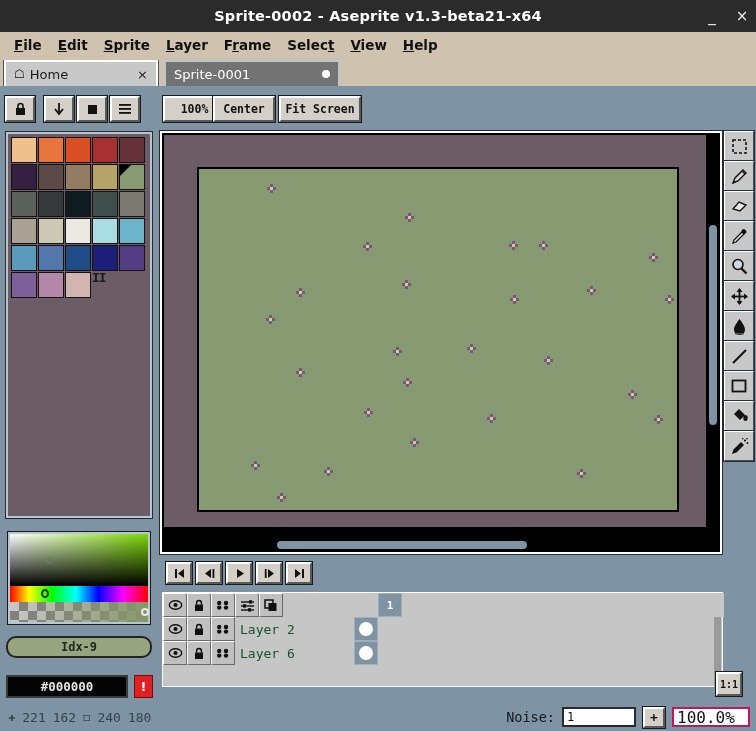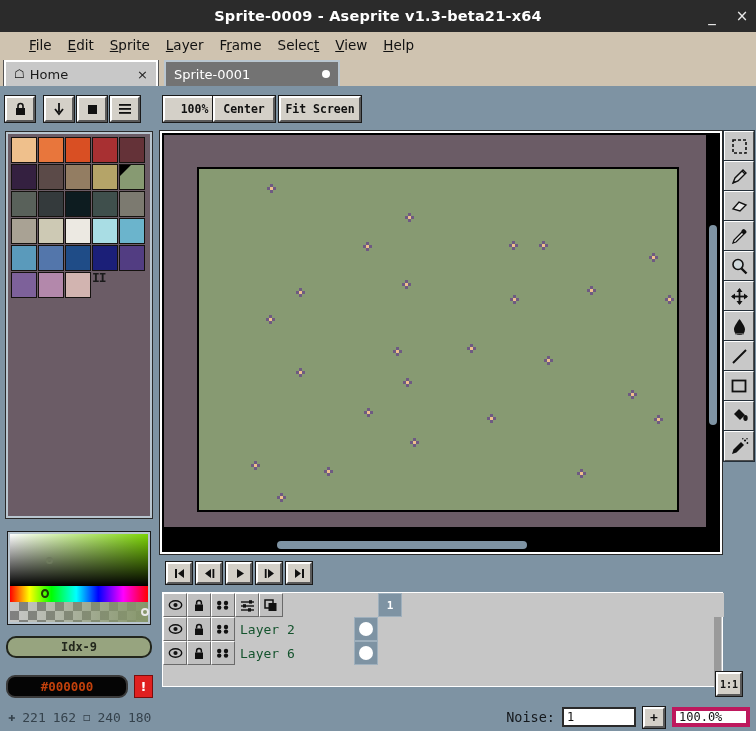--- a/index.html
+++ b/index.html
@@ -25,21 +25,21 @@
     position: absolute; right: 6px; top: 0; height: 32px;
     display: flex; align-items: center; gap: 14px;
   }
   .win-btn { color: #e8e8e8; font-size: 15px; line-height: 1;
              width: 16px; text-align: center; cursor: pointer; }
 
   
   .menubar {
     position: absolute; left: 0; top: 32px; width: 756px; height: 25px;
     background: #cfc3b0; display: flex; align-items: center;
-    padding-left: 21px; gap: 0px;
+    padding-left: 6px; gap: 0px; font-weight: bold;
   }
   .menu-item {
     font-size: 13.5px; color: #111; padding: 2px 8px;
     font-family: "DejaVu Sans", sans-serif; cursor: pointer;
   }
   .menu-item u { text-decoration: underline; }
 
   
   .tabbar {
     position: absolute; left: 0; top: 57px; width: 756px; height: 29px;
@@ -171,22 +171,22 @@
     width: 146px; height: 22px;
     background: #97a47f; color: #23281d;
     border: 2px solid #22251c; border-radius: 10px;
     display: flex; align-items: center; justify-content: center;
     font-size: 12px; font-weight: bold;
     font-family: "DejaVu Sans Mono", monospace; cursor: pointer;
   }
   .hex-field {
     position: absolute; left: 6px; top: 675px;
     width: 122px; height: 23px;
-    background: #050505; color: #c2410c;
-    border: 2px solid #3a3a3a; border-radius: 9px;
+    background: #050505; color: #e5e5e5;
+    border: 2px solid #3a3a3a; border-radius: 0;
     display: flex; align-items: center; justify-content: center;
     font-size: 12.5px; font-family: "DejaVu Sans Mono", monospace;
     font-weight: bold; cursor: text;
   }
   .alert-btn {
     position: absolute; left: 134px; top: 675px;
     width: 19px; height: 23px;
     background: #e02020; border: 1px solid #7a0c0c;
     display: flex; align-items: center; justify-content: center;
     color: #fff; font-size: 13px; font-weight: bold; cursor: pointer;
@@ -331,33 +331,33 @@
     width: 74px; height: 20px; background: #ffffff; color: #111;
     border: 2px solid #2a2a2a;
     display: flex; align-items: center; padding-left: 3px;
     font-size: 12px; font-family: "DejaVu Sans Mono", monospace; cursor: text;
   }
   .st-plus {
     width: 22px; height: 21px; font-size: 13px;
   }
   .st-zoom {
     width: 78px; height: 20px; background: #ffffff; color: #111;
-    border: 4px solid #be185d;
+    border: 2px solid #be185d;
     display: flex; align-items: center; padding-left: 3px;
-    font-size: 12px; font-family: "DejaVu Sans Mono", monospace; cursor: text;
+    font-size: 16px; font-family: "DejaVu Sans Mono", monospace; cursor: text;
   }
   .st-icon { font-size: 12px; color: #35424c; }
 </style>
 </head>
 <body>
 
 <div id="app">
 
   <div class="titlebar">
-    <div class="titlebar-text">Sprite-0009 - Aseprite v1.3-beta21-x64</div>
+    <div class="titlebar-text">Sprite-0002 - Aseprite v1.3-beta21-x64</div>
     <div class="win-btns">
       <div class="win-btn">_</div>
       <div class="win-btn">×</div>
     </div>
   </div>
 
   <div class="menubar">
     <div class="menu-item"><u>F</u><span>ile</span></div>
     <div class="menu-item"><u>E</u>dit</div>
     <div class="menu-item"><u>S</u>prite</div>

